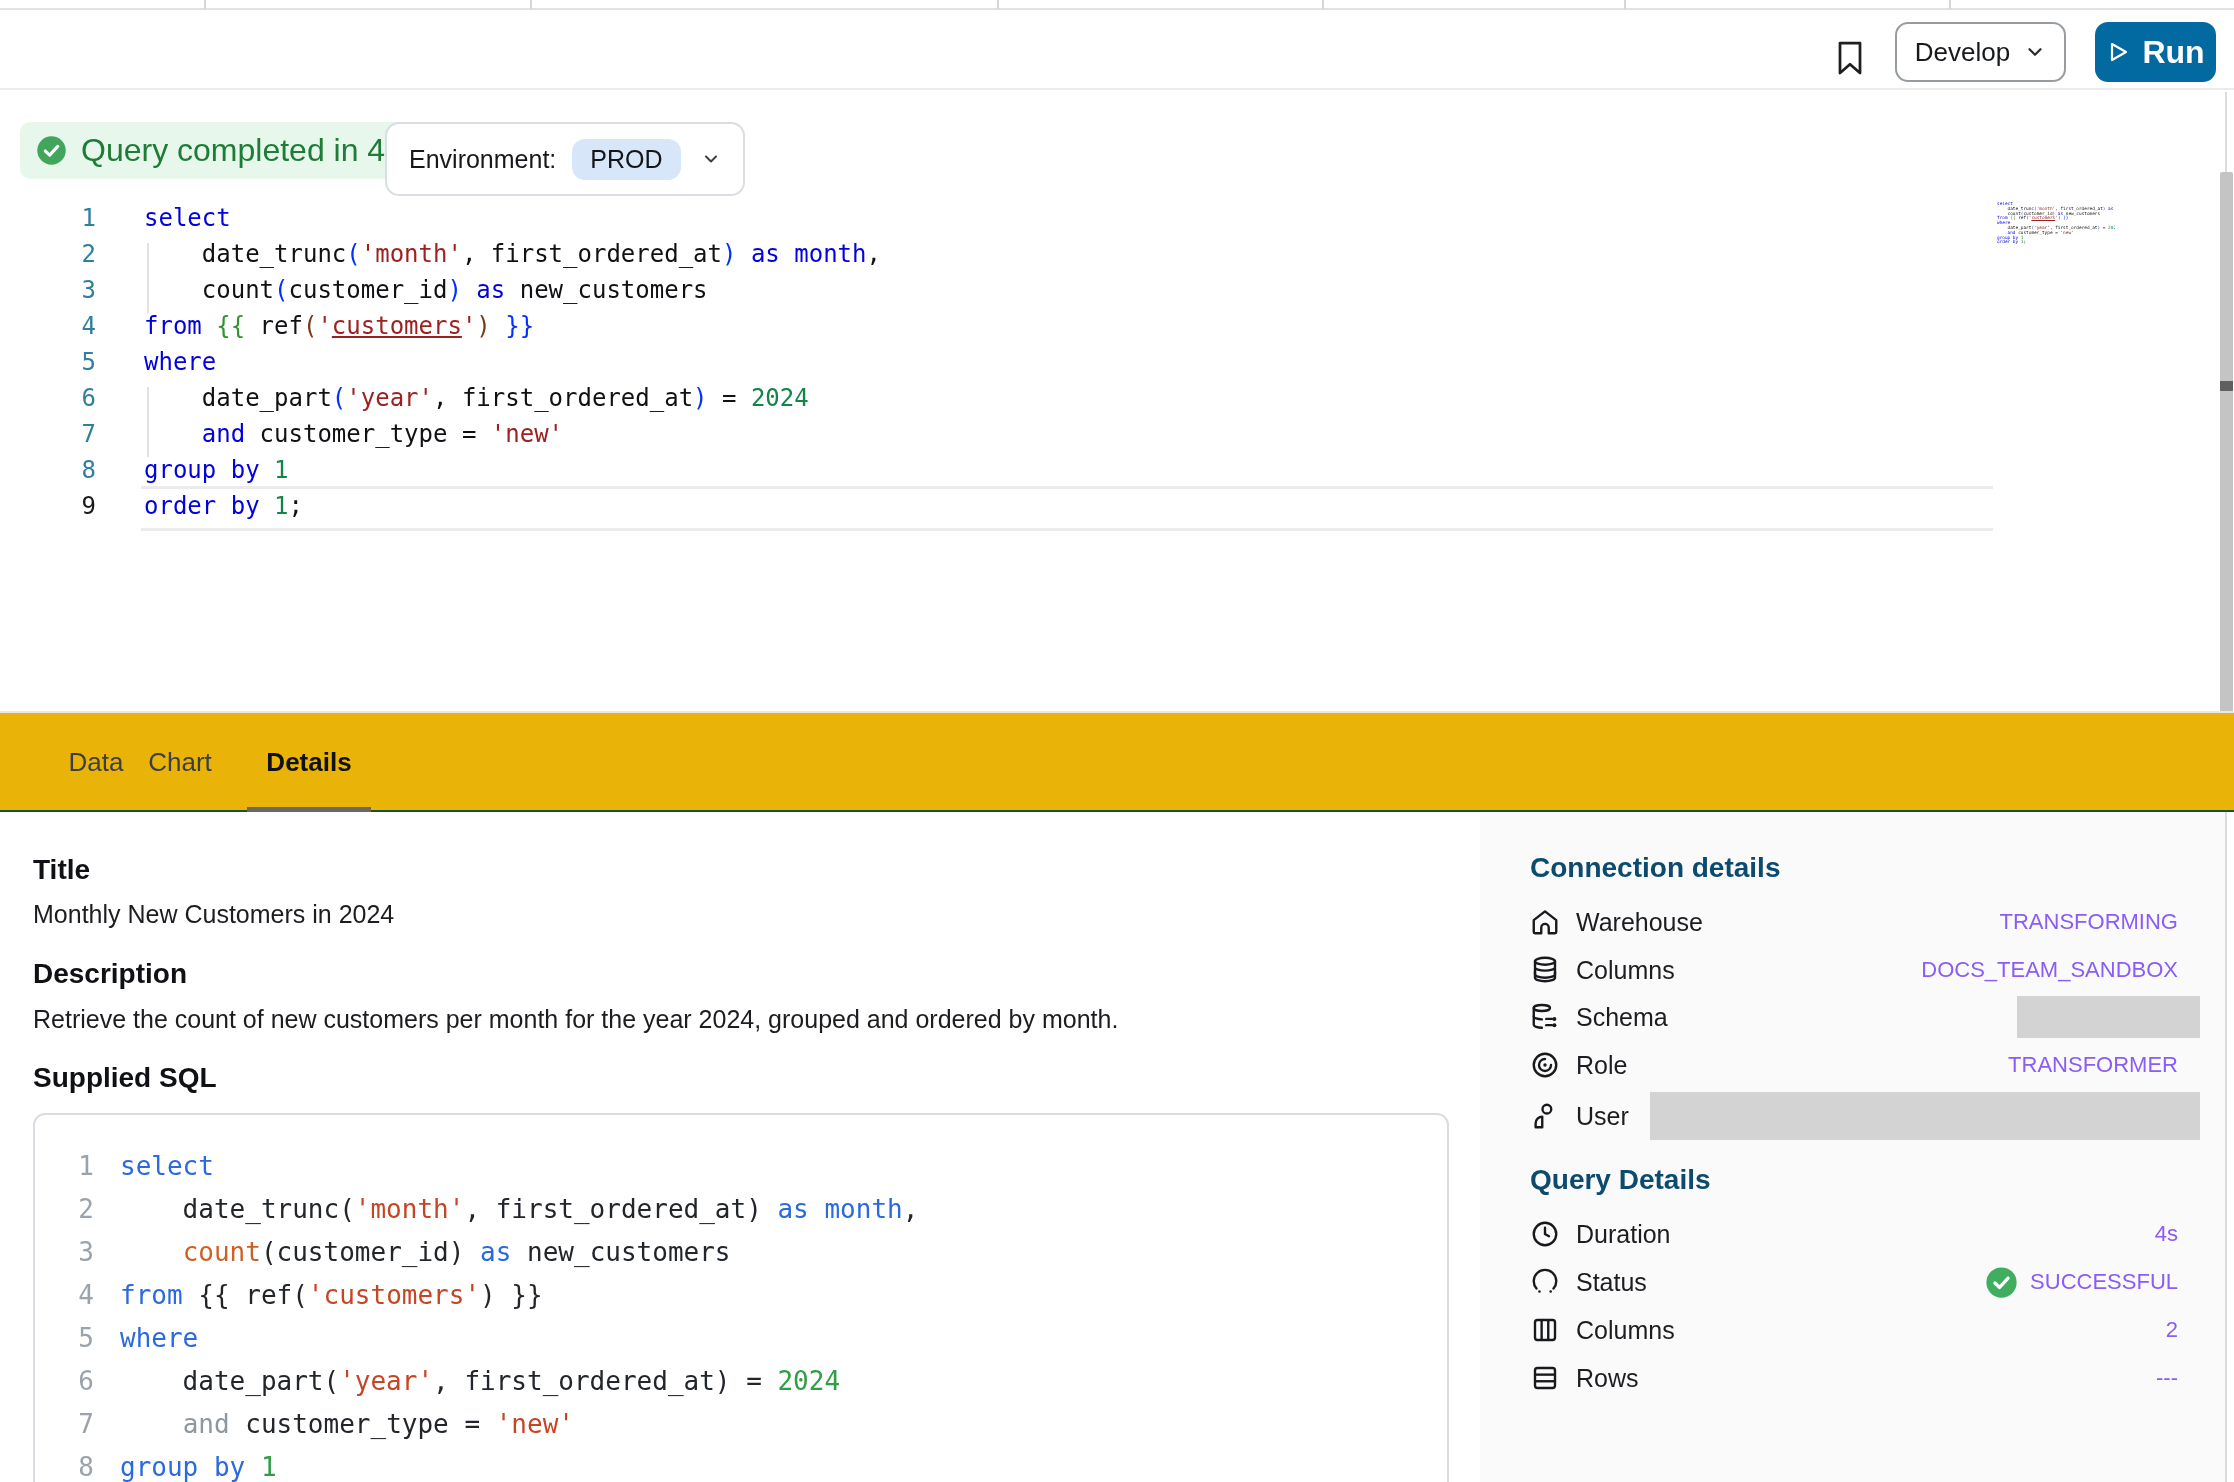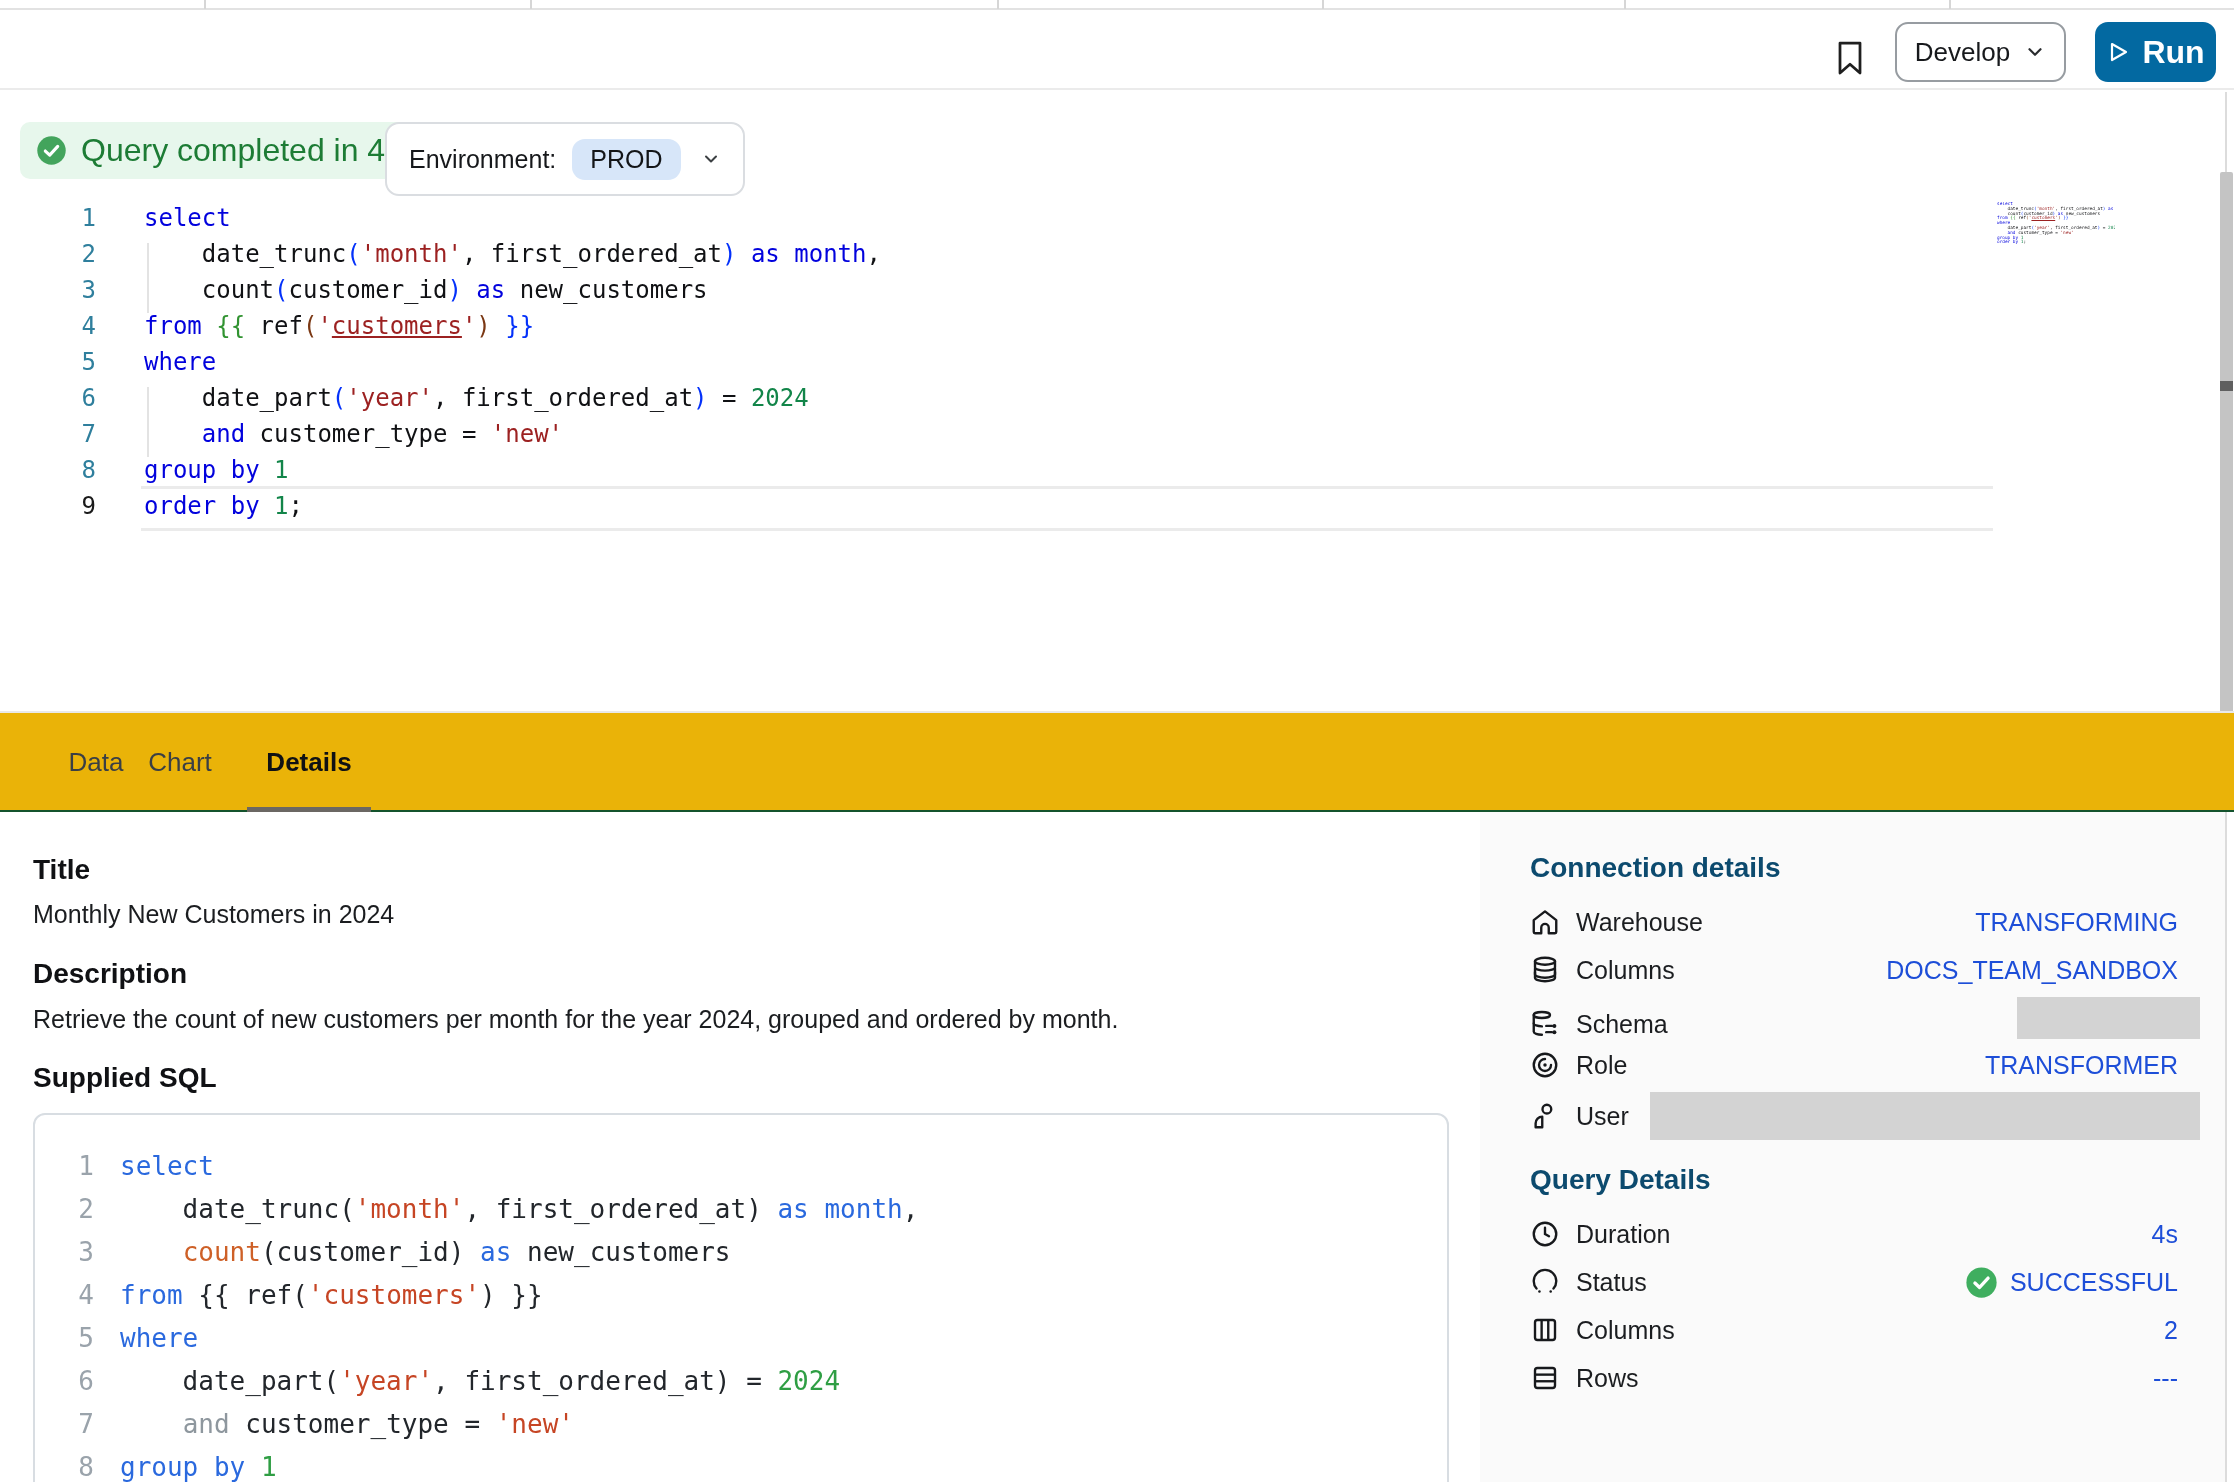--- a/index.html
+++ b/index.html
@@ -80,21 +80,21 @@
   .sql-box { left:33px; top:1113px; width:1416px; height:420px; background:#fff; border:2px solid #d8dde2; border-radius:12px; padding-top:30px; overflow:hidden; }
   .sql-box .code-row { display:flex; height:43px; line-height:43px; font-family:"DejaVu Sans Mono", monospace; font-size:26px; white-space:pre; }
   .sql-box .gutter { width:59px; text-align:right; color:#9aa3ab; flex:0 0 auto; }
   .sql-box .codetext { margin-left:26px; white-space:pre; }
 
   
   .right-panel { left:1480px; top:812px; width:745px; height:670px; background:#fafafa; }
   .rp-heading { position:absolute; left:50px; font-size:28px; font-weight:700; color:#0c4a6e;text-align:center; }
   .rp-row { position:absolute; left:50px; width:670px; height:44px; display:flex; align-items:center; }
   .rp-label { display:flex; align-items:center; gap:16px; font-size:25px; color:#1b1d20; }
-  .rp-value { margin-left:auto; font-size:25px; color:#1d4ed8; padding-right:22px; display:flex; align-items:center; gap:12px; }
+  .rp-value { margin-left:auto; font-size:22px; color:#8b5cf6; padding-right:22px; display:flex; align-items:center; gap:12px; }
   .redact { background:#d3d3d3; }
   .icon24 { width:30px; height:30px; flex:0 0 auto; }
 </style>
 </head>
 <body>
 
 <div class="app">
 
   <div class="abs topstrip">
     <div class="tabdiv" style="left:204px"></div>
@@ -232,21 +232,21 @@
               <path d="M4 5v4.7c0 1.55 3.58 2.8 8 2.8s8-1.25 8-2.8V5"></path>
               <path d="M4 9.7v4.7c0 1.55 3.58 2.8 8 2.8s8-1.25 8-2.8V9.7" transform="translate(0,1)"></path>
               <path d="M4 14.4V19c0 1.55 3.58 2.8 8 2.8s8-1.25 8-2.8v-4.6" transform="translate(0,-0.8)"></path>
             </svg>
         </span>
         <span>Columns</span>
       </span>
       <span class="rp-value">DOCS_TEAM_SANDBOX</span>
     </div>
 
-    <div class="rp-row" style="top:183px;align-items:flex-end;">
+    <div class="rp-row" style="top:183px;">
       <span class="rp-label">
         <span style="display:flex;">
           <svg class="icon24" viewBox="0 0 24 24" fill="none" stroke="#17191c" stroke-width="1.9" stroke-linecap="round" stroke-linejoin="round">
               <ellipse cx="9.5" cy="4.8" rx="6.5" ry="2.4"></ellipse>
               <path d="M3 4.8v13.4c0 1.3 2.9 2.4 6.5 2.4"></path>
               <path d="M3 11.5c0 1.3 2.9 2.4 6.5 2.4"></path>
               <path d="M13 13.5h4.5"></path>
               <path d="M13 18.5h4.5"></path>
               <circle cx="19.5" cy="13.5" r="1.6" fill="#17191c" stroke="none"></circle>
               <circle cx="19.5" cy="18.5" r="1.6" fill="#17191c" stroke="none"></circle>

